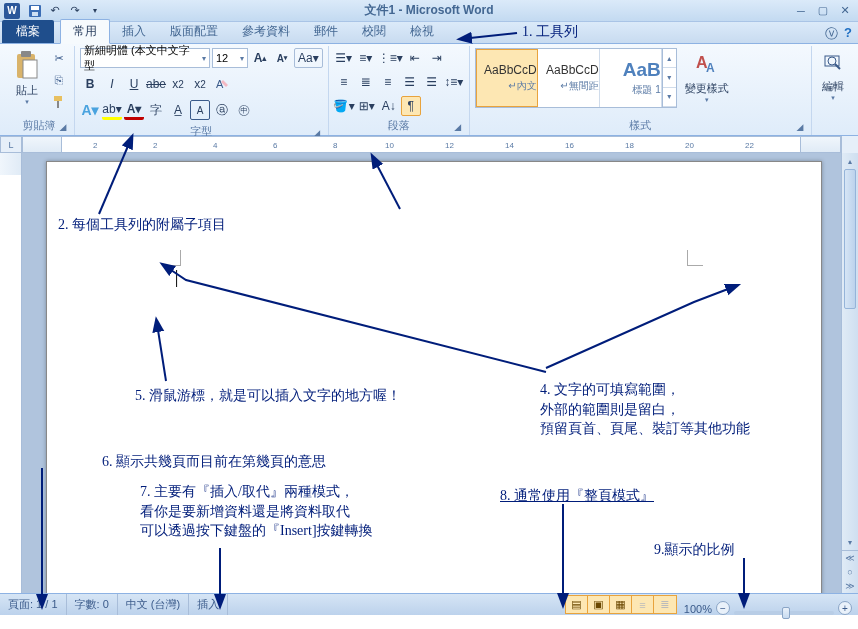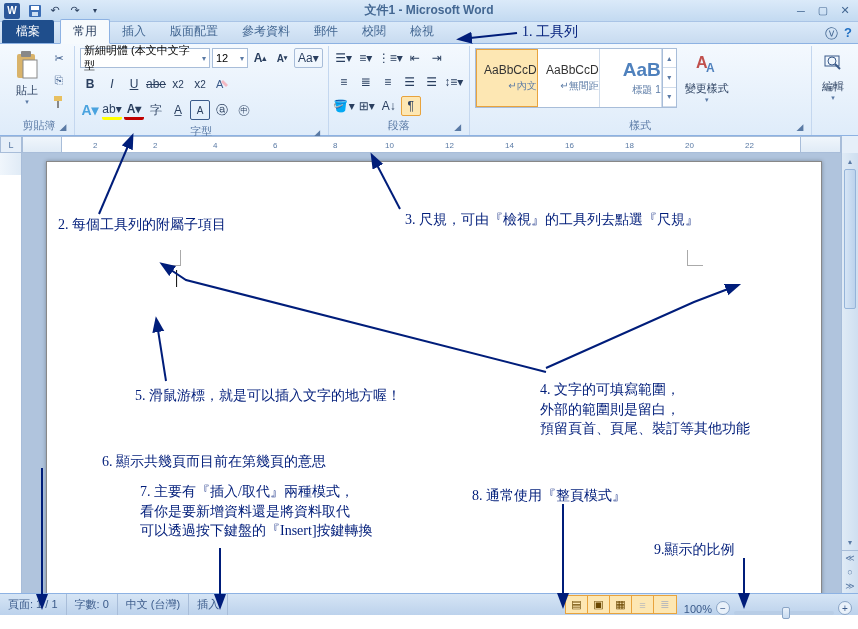--- a/index.html
+++ b/index.html
@@ -372,24 +372,23 @@
       <path d="M546,372 L186,280 L171,270"></path>
       <line x1="166" y1="381" x2="158" y2="330"></line>
       <line x1="42" y1="468" x2="42" y2="596"></line>
       <line x1="220" y1="548" x2="220" y2="596"></line>
       <line x1="563" y1="504" x2="563" y2="595"></line>
       <line x1="744" y1="558" x2="744" y2="595"></line>
     </g>
   </svg>
   <div class="ann-text" style="left:522px; top:22px;">1. 工具列</div>
   <div class="ann-text" style="left:58px; top:215px;">2. 每個工具列的附屬子項目</div>
-  <div class="ann-text" style="left:405px; top:210px;">3. 尺規，可由『檢視』的工具列去點選『尺規』</div>
   <div class="ann-text" style="left:540px; top:360px;margin-top:20px;">4. 文字的可填寫範圍，
 外部的範圍則是留白，
 預留頁首、頁尾、裝訂等其他功能</div>
   <div class="ann-text" style="left:135px; top:386px;">5. 滑鼠游標，就是可以插入文字的地方喔！</div>
   <div class="ann-text" style="left:102px; top:452px;">6. 顯示共幾頁而目前在第幾頁的意思</div>
   <div class="ann-text" style="left:140px; top:482px;">7. 主要有『插入/取代』兩種模式，
 看你是要新增資料還是將資料取代
 可以透過按下鍵盤的『Insert]按鍵轉換</div>
-  <div class="ann-text" style="left:472px; top:486px;">8. 通常使用『整頁模式』</div>
+  <div class="ann-text" style="left:500px; top:486px;text-decoration:underline;">8. 通常使用『整頁模式』</div>
   <div class="ann-text" style="left:654px; top:540px;">9.顯示的比例</div>
 </div>
 
 </body></html>

